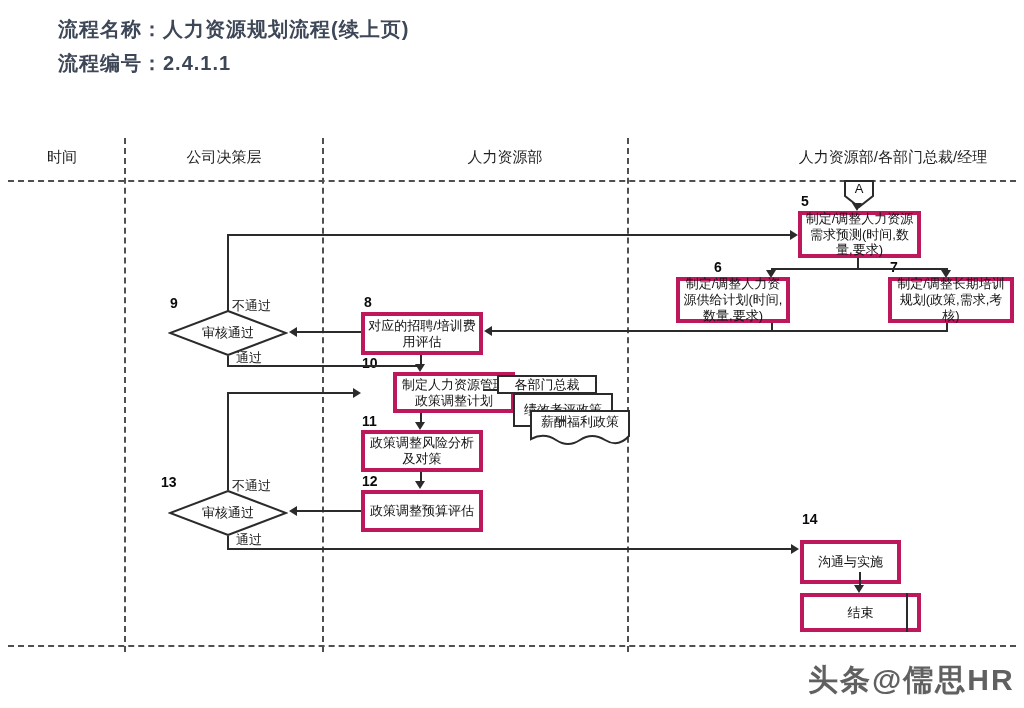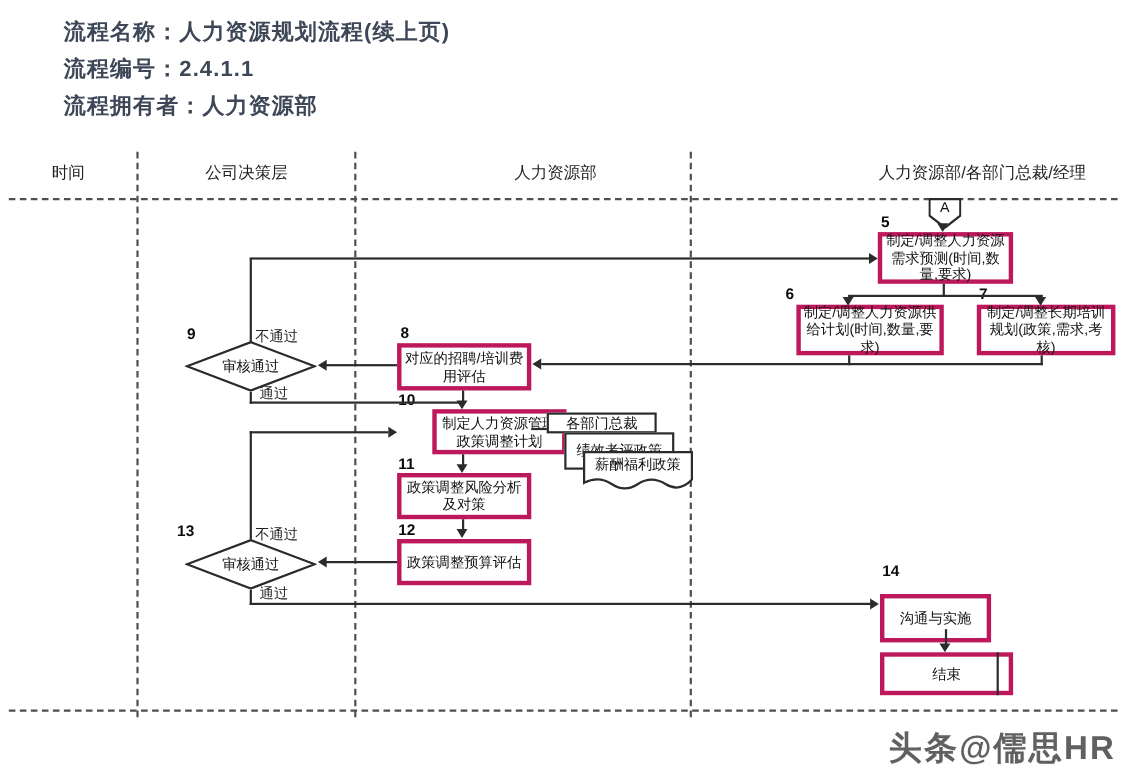--- a/index.html
+++ b/index.html
@@ -40,21 +40,20 @@
              letter-spacing:2px;color:#606060;text-shadow:1px 1px 0 #fafafa;white-space:nowrap;}
 </style>
 </head>
 <body>
 
 <div class="canvas">
 
   <div class="title-block">
     <div>流程名称：人力资源规划流程(续上页)</div>
     <div>流程编号：2.4.1.1</div>
-    <div>流程拥有者：人力资源部</div>
   </div>
 
   <div class="lane-label" style="left:62px;">时间</div>
   <div class="lane-label" style="left:224px;">公司决策层</div>
   <div class="lane-label" style="left:505px;">人力资源部</div>
   <div class="lane-label" style="left:893px;">人力资源部/各部门总裁/经理</div>
 
   <div class="dashv" style="left:124px;top:138px;height:514px;"></div>
   <div class="dashv" style="left:322px;top:138px;height:514px;"></div>
   <div class="dashv" style="left:627px;top:138px;height:514px;"></div>
@@ -66,21 +65,21 @@
       <polygon points="1,1 29,1 29,16 15,27 1,16" fill="#ffffff" stroke="#2b2b2b" stroke-width="2"></polygon>
     </svg>
     <div style="position:absolute;left:0;right:0;top:1px;text-align:center;font-size:13px;">A</div>
   </div>
   <div class="arr down" style="left:852px;top:203px;"></div>
 
   <div class="num" style="left:801px;top:193px;">5</div>
   <div class="node" style="left:798px;top:211px;width:123px;height:47px;">制定/调整人力资源需求预测(时间,数量,要求)</div>
 
   <div class="num" style="left:714px;top:259px;">6</div>
-  <div class="node" style="left:724px;top:277px;width:134px;height:46px;">制定/调整人力资源供给计划(时间,数量,要求)</div>
+  <div class="node" style="left:676px;top:277px;width:114px;height:46px;">制定/调整人力资源供给计划(时间,数量,要求)</div>
 
   <div class="num" style="left:890px;top:259px;">7</div>
   <div class="node" style="left:888px;top:277px;width:126px;height:46px;">制定/调整长期培训规划(政策,需求,考核)</div>
 
   <div class="num" style="left:364px;top:294px;">8</div>
   <div class="node" style="left:361px;top:312px;width:122px;height:43px;">对应的招聘/培训费用评估</div>
 
   <div class="num" style="left:170px;top:295px;">9</div>
   <div class="diamond" style="left:168px;top:310px;width:120px;height:46px;">
     <svg width="120" height="46" viewBox="0 0 120 46">

